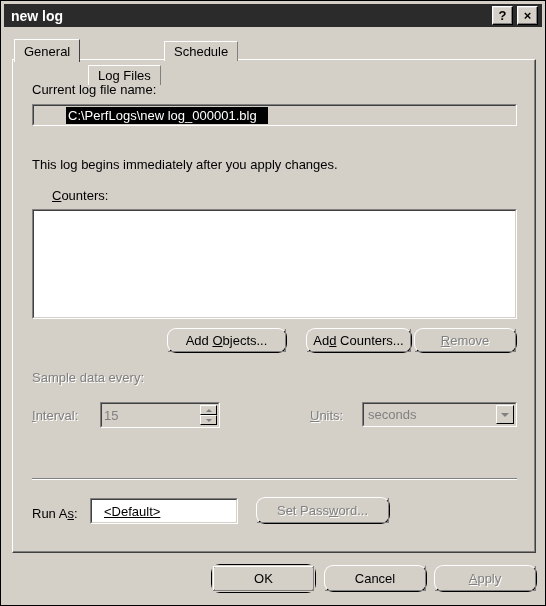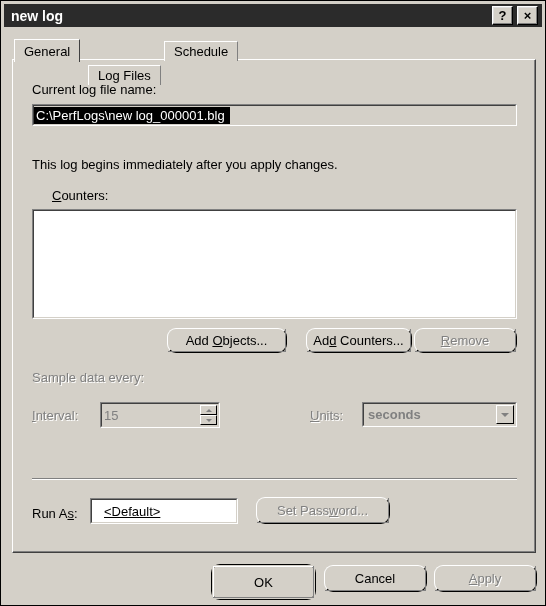--- a/index.html
+++ b/index.html
@@ -145,21 +145,22 @@
   }
   .field-text {
     font-size: 13px;
     color: #000000;
     padding-left: 2px;
     white-space: nowrap;
   }
   .field-text.selected {
     background: #000000;
     color: #ffffff;
-    padding: 1px 5px 1px 2px;
+    padding: 1px 11px 1px 2px;
+    margin-left: 32px;
   }
   .field.readonly { background: #d4d0c8; }
   .field.readonly .field-inner { background: #d4d0c8; }
   .field-text.disabled { color: #808080; text-align: right; }
 
   
   .btn {
     position: absolute;
     box-sizing: border-box;
     background: #d4d0c8;
@@ -337,21 +338,21 @@
         </div>
       </div>
     </div>
 
     <div class="label disabled" style="left:297px; top:348px;">
       <span class="acc">U</span><span>nits:</span>
     </div>
 
     <div class="field readonly" style="left:349px; top:342px; width:155px; height:25px;">
       <div class="field-inner">
-        <span class="field-text disabled" style="padding-left:4px;font-weight:bold;">seconds</span>
+        <span class="field-text disabled" style="padding-left:4px;">seconds</span>
       </div>
       <div class="combo-btn">
         <span class="tri wide-down"></span>
       </div>
     </div>
 
     <div class="sep" style="left:19px; top:418px; width:485px;"></div>
 
     <div class="label" style="left:19px; top:446px;">
       <span>Run A</span><span class="acc">s</span><span>:</span>
@@ -378,21 +379,21 @@
     </div>
     <div class="tab" style="left:74px;margin-top:24px;">
       <span>Log Files</span>
     </div>
     <div class="tab" style="left:150px;">
       <span>Schedule</span>
     </div>
   </div>
 
   <div class="bottombar">
-    <div class="btn default" style="left:207px; top:7px; width:105px; height:36px;">
+    <div class="btn default" style="left:207px; top:7px; width:105px; height:29px;">
       <div class="btn-inner">
         <span>OK</span>
       </div>
     </div>
     <div class="btn" style="left:320px; top:8px; width:103px; height:27px;">
       <div class="btn-inner">
         <span>Cancel</span>
       </div>
     </div>
     <div class="btn disabled" style="left:430px; top:8px; width:103px; height:27px;">

